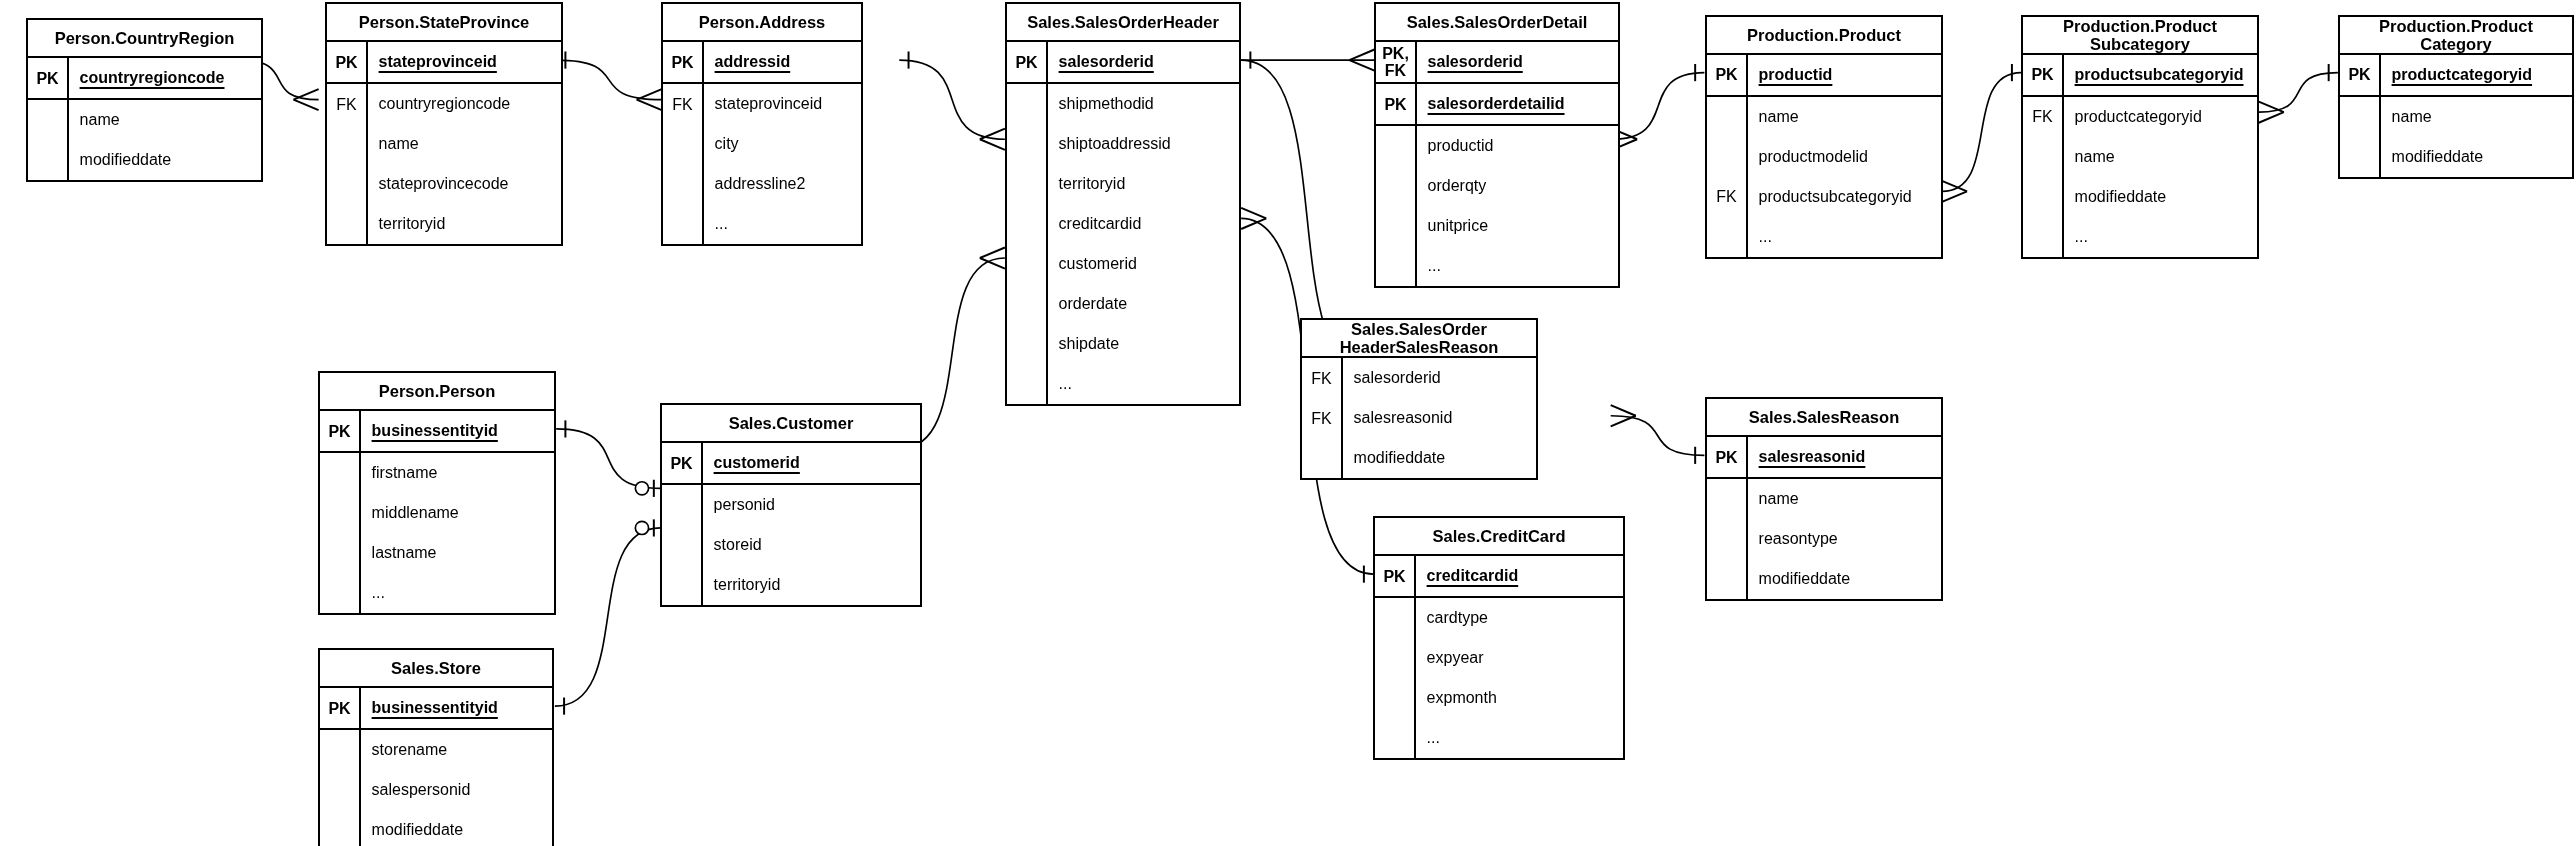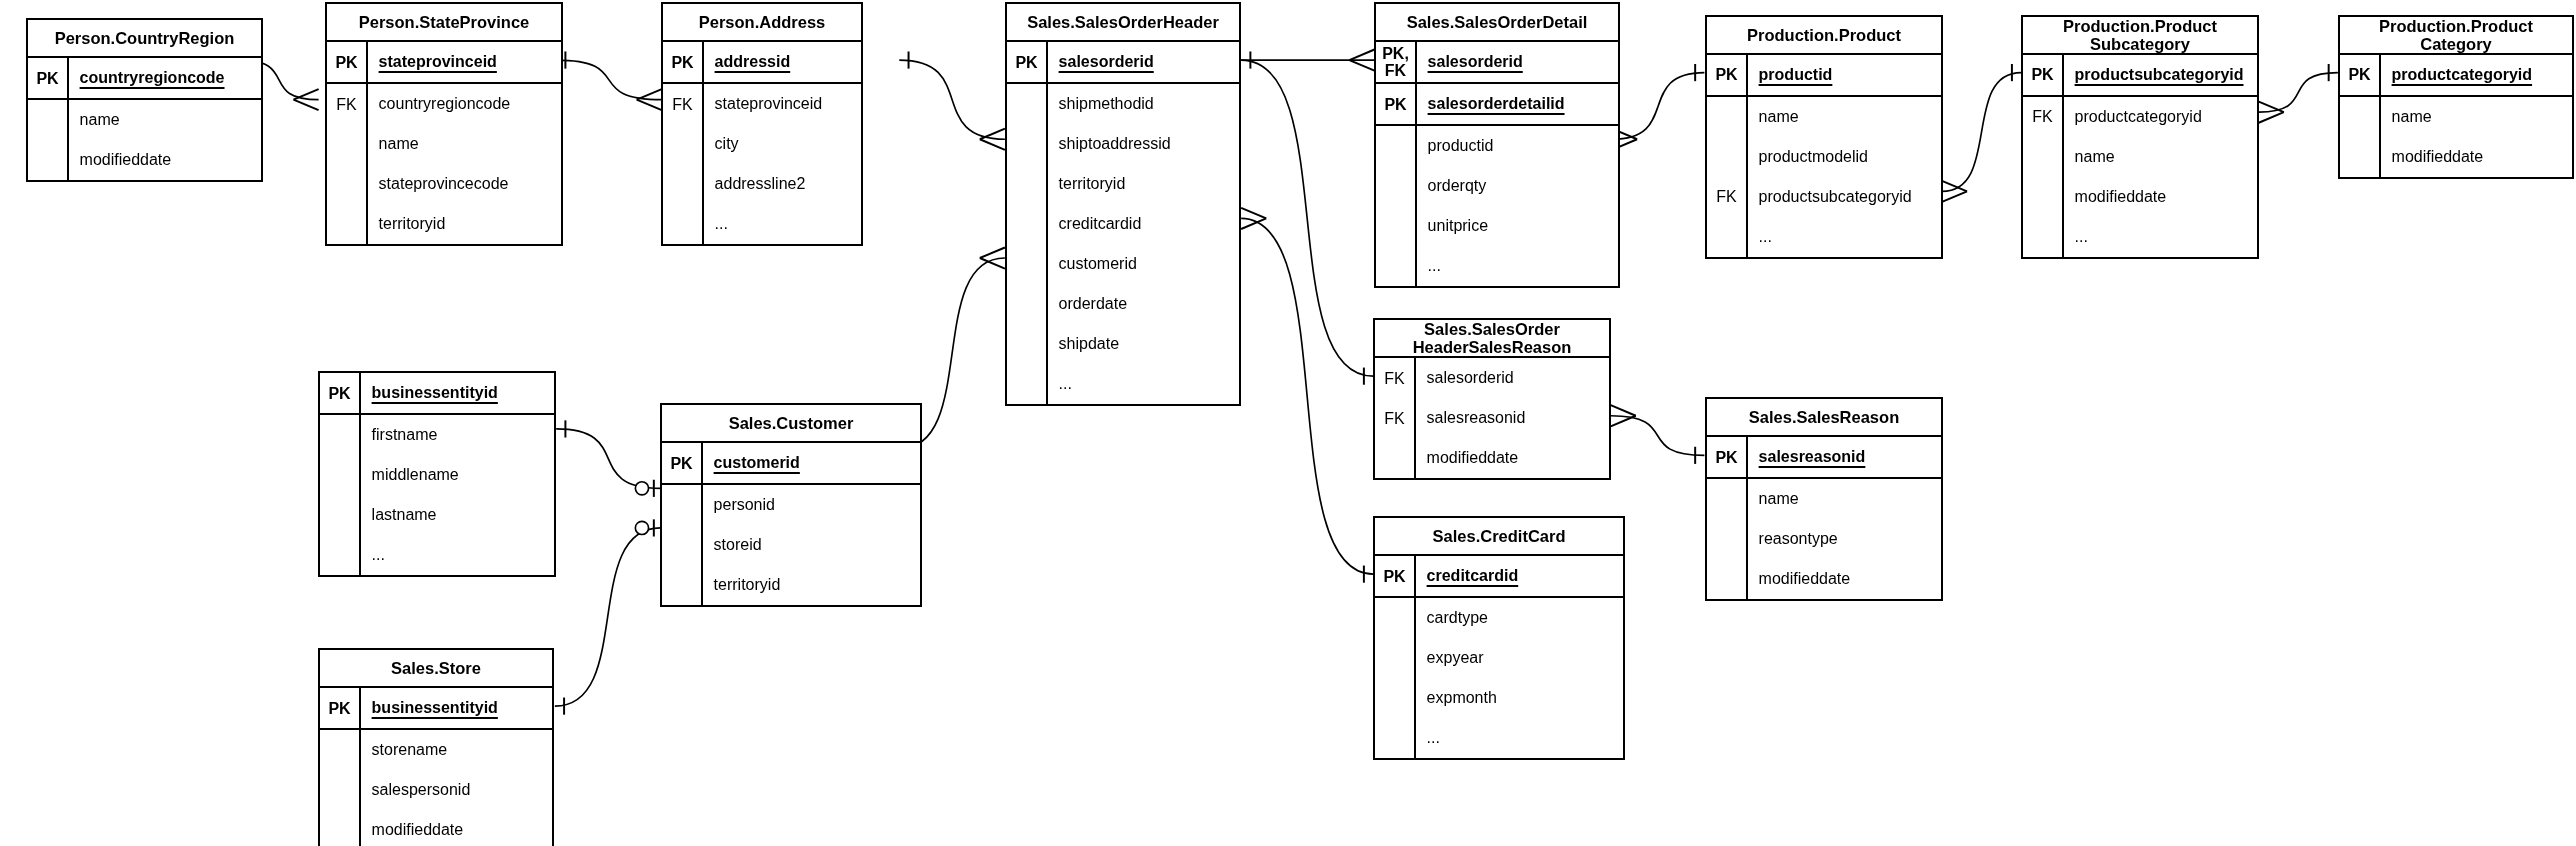--- a/index.html
+++ b/index.html
@@ -377,21 +377,21 @@
           <div class="erow">
             <div class="ekey"></div>
             <div class="ename">name</div>
           </div>
           <div class="erow">
             <div class="ekey"></div>
             <div class="ename">modifieddate</div>
           </div>
         </div>
       </div>
-      <div class="entity" style="left: 1373px; top: 318px; width: 238px;">
+      <div class="entity" style="left: 1300px; top: 318px; width: 238px;">
         <div class="etitle">Sales.SalesOrder
 HeaderSalesReason</div>
         <div class="esection">
           <div class="erow">
             <div class="ekey">FK</div>
             <div class="ename">salesorderid</div>
           </div>
           <div class="erow">
             <div class="ekey">FK</div>
             <div class="ename">salesreasonid</div>
@@ -446,20 +446,21 @@
             <div class="ekey"></div>
             <div class="ename">expmonth</div>
           </div>
           <div class="erow">
             <div class="ekey"></div>
             <div class="ename">...</div>
           </div>
         </div>
       </div>
       <div class="entity" style="left: 318px; top: 371px; width: 238px;">
+        <div class="etitle">Person.Person</div>
         <div class="esection">
           <div class="erow">
             <div class="ekey bold">PK</div>
             <div class="ename pk">businessentityid</div>
           </div>
         </div>
         <div class="esection">
           <div class="erow">
             <div class="ekey"></div>
             <div class="ename">firstname</div>

